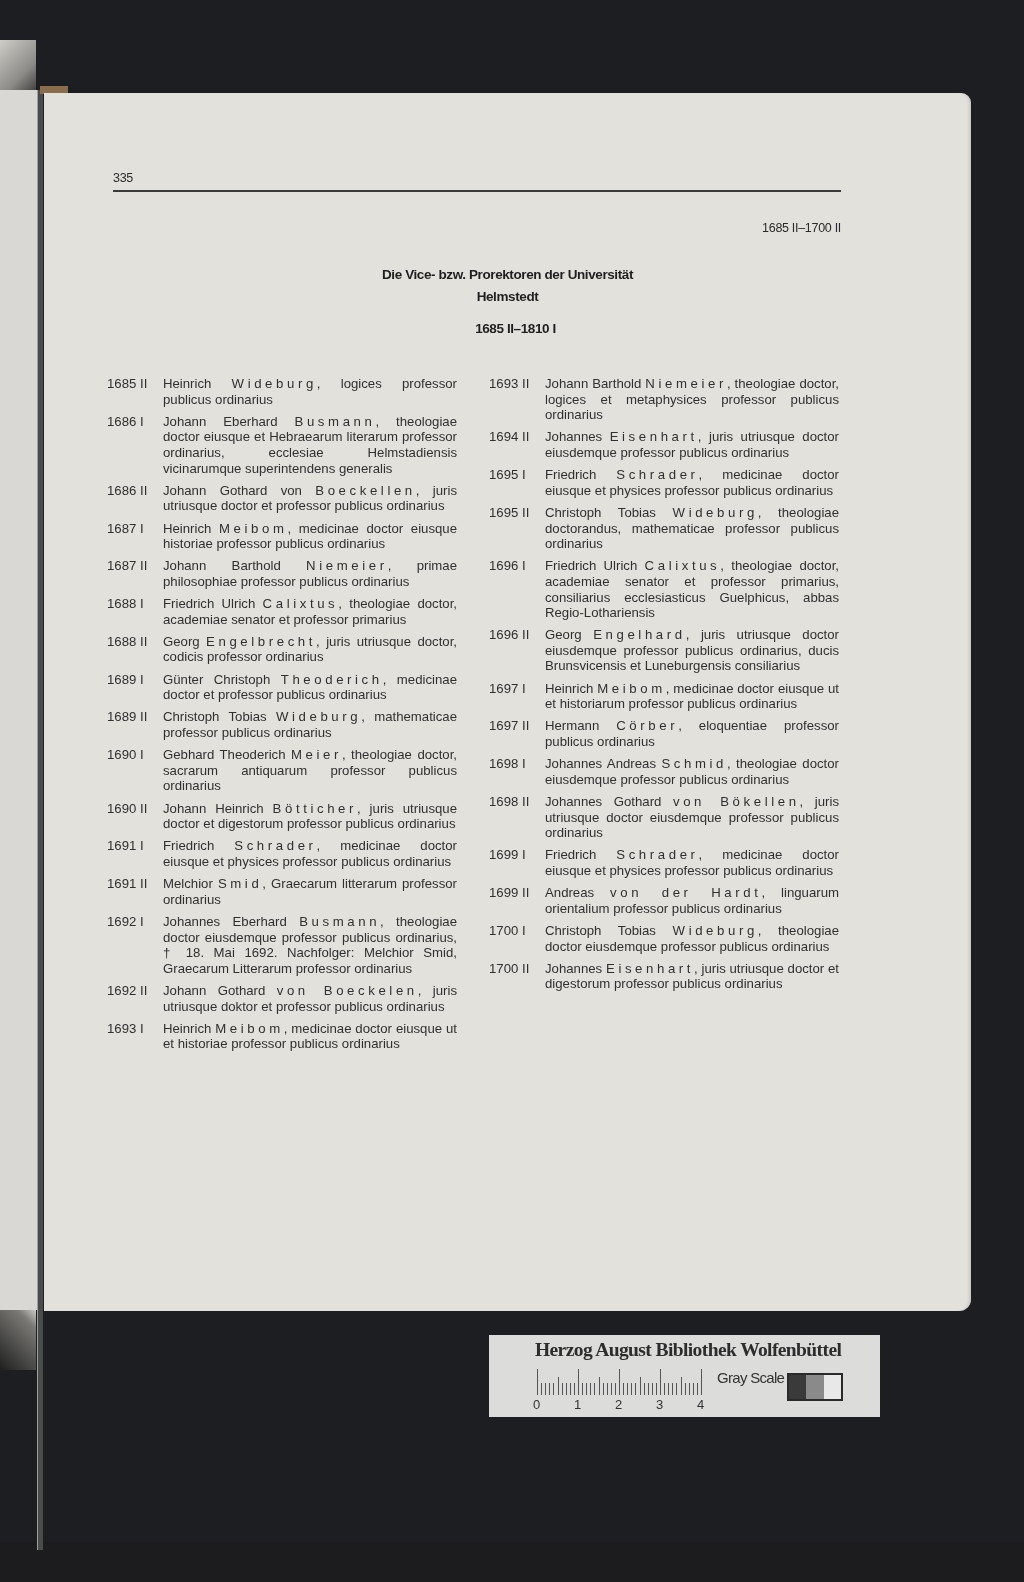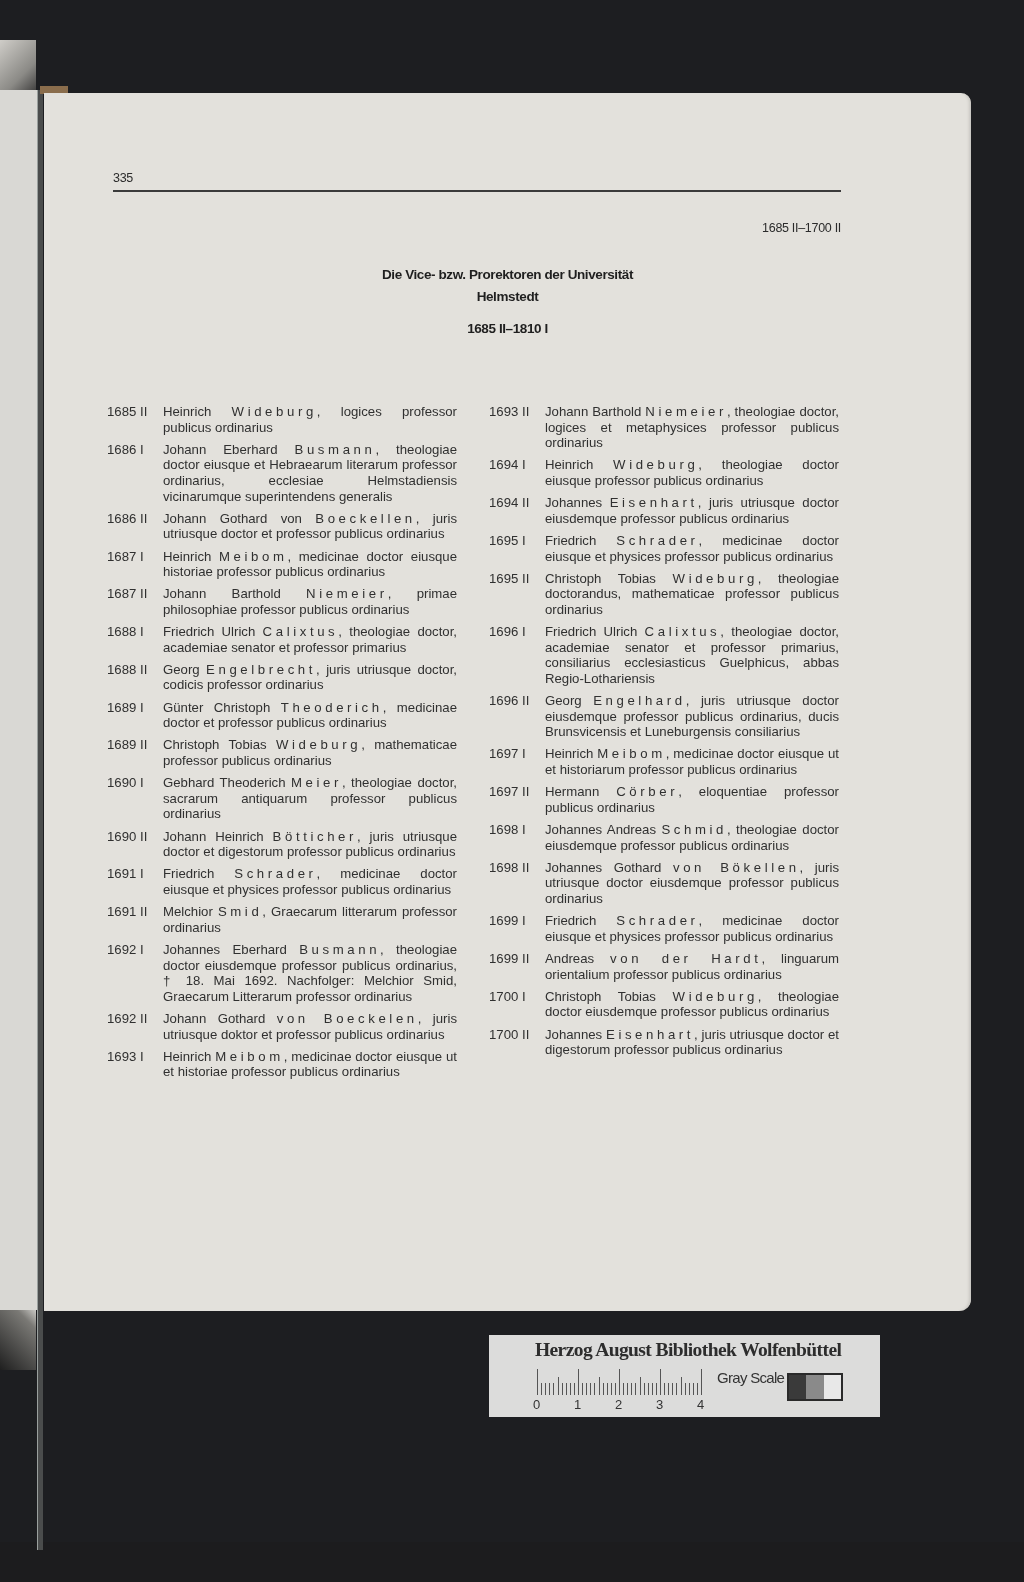--- a/index.html
+++ b/index.html
@@ -9,21 +9,21 @@
   .left-page-shadow { position:absolute; left:0; top:40px; width:36px; height:60px; background:linear-gradient(135deg,#cfcdc8 0%, #8b8a86 60%, #2a2a2a 100%); }
   .left-page-bottom { position:absolute; left:0; top:1310px; width:36px; height:60px; background:linear-gradient(45deg,#1f1f1f 0%, #7a7975 80%, #c9c8c4 100%); }
   .gutter-line { position:absolute; left:37px; top:90px; width:5px; height:1460px; background:#4a4c4c; border-left:1px solid #9aa09e; }
   .page { position:absolute; left:44px; top:93px; width:927px; height:1218px; background:#e3e1dc; border-radius:0 10px 12px 0; box-shadow:inset -4px 0 3px -2px #c8c6c1; }
   .page-spine-top { position:absolute; left:40px; top:86px; width:28px; height:8px; background:#8a6d4c; }
   .running-head { position:absolute; left:113px; top:171px; width:728px; height:20px; }
   .page-num { position:absolute; left:0; top:0; font-size:12.5px; color:#2b2b2b; letter-spacing:-0.3px; }
   .range { position:absolute; right:0; top:5px; font-size:12.5px; color:#2b2b2b; letter-spacing:-0.3px;margin-top:45px; }
   .rule { position:absolute; left:113px; top:190px; width:728px; height:2px; background:#3b3b3b; }
   .title { position:absolute; left:0; width:927px; text-align:center; font-weight:bold; color:#1f1f1f; font-size:13.5px; letter-spacing:-0.4px; }
-  .col { position:absolute; top:376px; width:350px;margin-top:28px; }
+  .col { position:absolute; top:376px; width:350px; }
   .col.left { left:107px; }
   .col.right { left:489px; }
   .entry { display:flex; font-size:13.2px; line-height:15.6px; color:#303030; margin-bottom:6.6px; }
   .entry .date { flex:0 0 auto; width:56px; white-space:nowrap; }
   .col.right .entry .date { width:56px; }
   .entry .txt { flex:1; text-align:justify; }
   .sp { letter-spacing:3.6px; }
   .hab-card { position:absolute; left:489px; top:1335px; width:391px; height:82px; background:#dcdcdb; }
   .hab-title { position:absolute; left:46px; top:4px; font-family:"Liberation Serif", serif; font-weight:bold; font-size:19.5px; color:#2d2d2d; letter-spacing:-0.6px; }
   .ruler { position:absolute; left:48px; top:34px; width:168px; height:26px; }
@@ -45,21 +45,21 @@
 <div class="scan-bg"></div>
 <div class="left-page-shadow"></div>
 <div class="left-page"></div>
 <div class="left-page-bottom"></div>
 <div class="gutter-line"></div>
 <div class="page-spine-top"></div>
 
 <div class="page">
   <div class="title" style="top:196px;">Helmstedt</div>
   <div class="title" style="top:174px;">Die Vice- bzw. Prorektoren der Universität</div>
-  <div class="title" style="top:228px;">1685 II–1810 I</div>
+  <div class="title" style="top:228px;margin-left:8px;">1685 II–1810 I</div>
 </div>
 
 <div class="running-head">
   <span class="page-num">335</span>
   <span class="range">1685 II–1700 II</span>
 </div>
 <div class="rule"></div>
 
 <div class="col left" id="col-left">
     <div class="entry">
@@ -124,24 +124,20 @@
     </div>
     <div class="entry">
       <span class="date">1693 I</span>
       <span class="txt"><span>Heinrich </span><span class="sp">Meibom</span><span>, medicinae doctor eiusque ut et historiae professor publicus ordinarius</span></span>
     </div>
   </div>
 <div class="col right" id="col-right">
     <div class="entry">
       <span class="date">1693 II</span>
       <span class="txt"><span>Johann Barthold </span><span class="sp">Niemeier</span><span>, theologiae doctor, logices et metaphysices professor publicus ordinarius</span></span>
-    </div>
-    <div class="entry">
-      <span class="date">1694 I</span>
-      <span class="txt"><span>Heinrich </span><span class="sp">Wideburg</span><span>, theologiae doctor eiusque professor publicus ordinarius</span></span>
     </div>
     <div class="entry">
       <span class="date">1694 II</span>
       <span class="txt"><span>Johannes </span><span class="sp">Eisenhart</span><span>, juris utriusque doctor eiusdemque professor publicus ordinarius</span></span>
     </div>
     <div class="entry">
       <span class="date">1695 I</span>
       <span class="txt"><span>Friedrich </span><span class="sp">Schrader</span><span>, medicinae doctor eiusque et physices professor publicus ordinarius</span></span>
     </div>
     <div class="entry">

